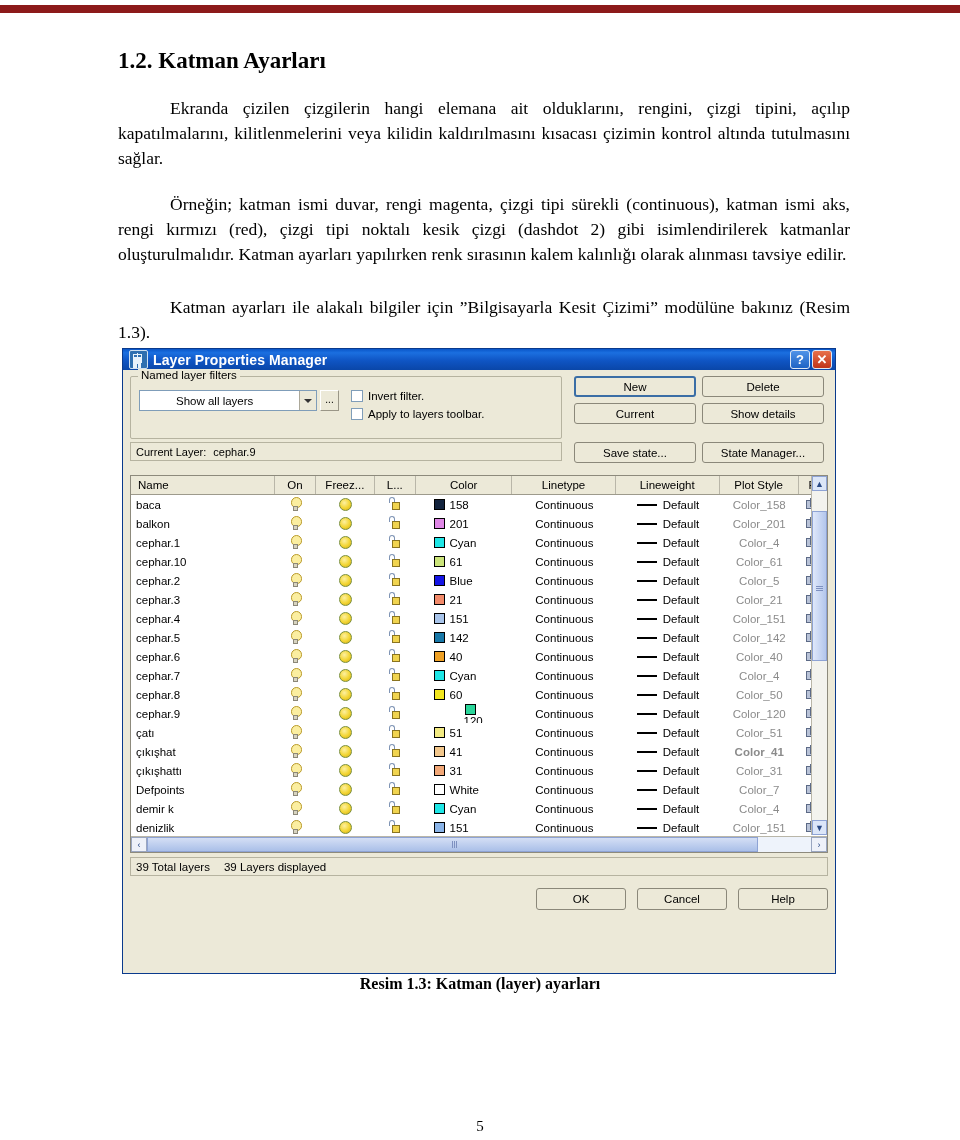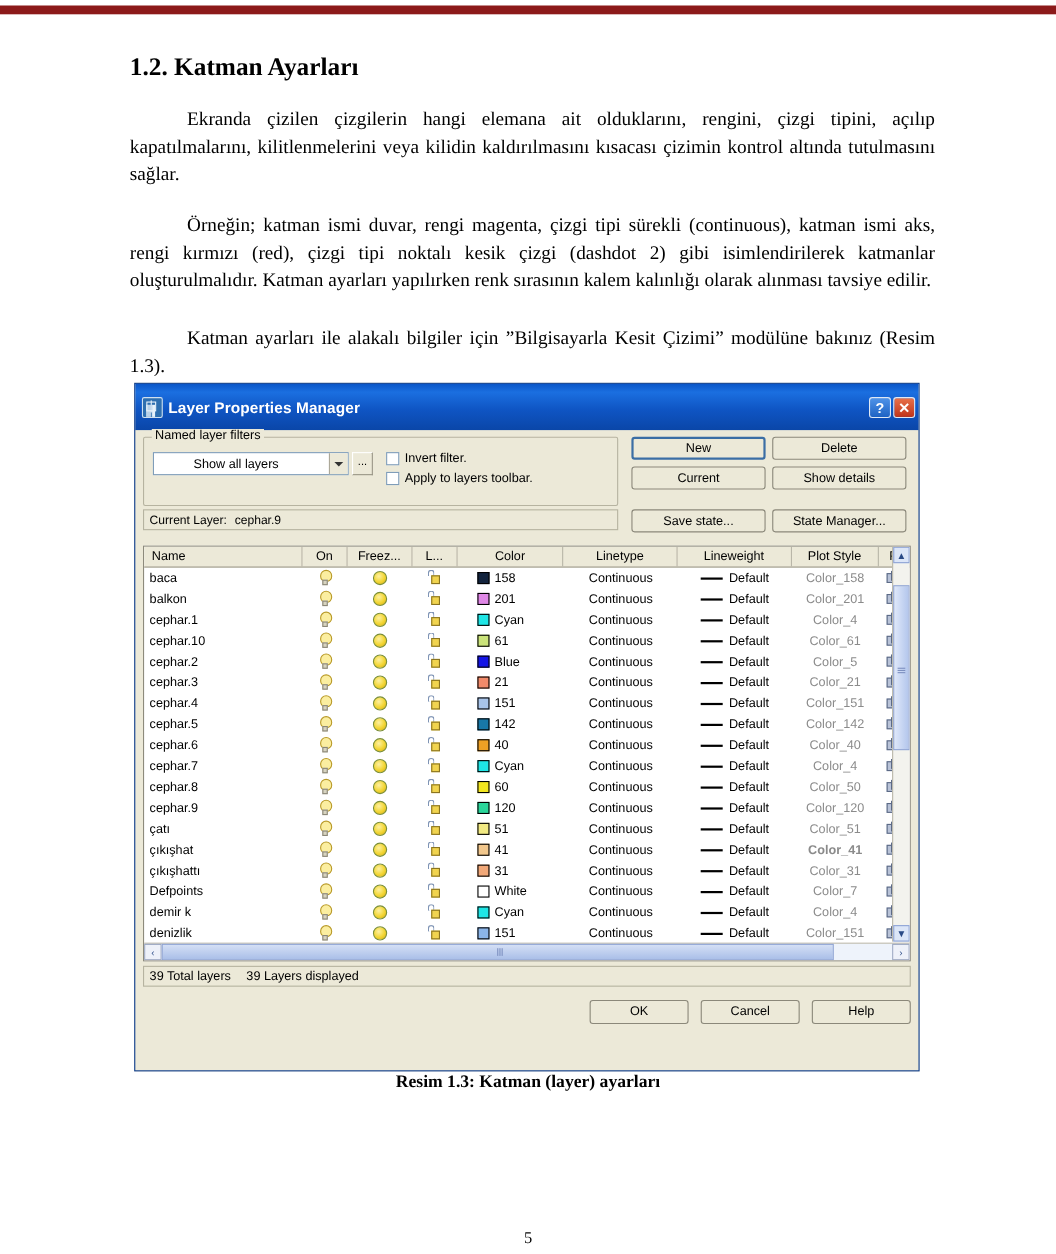--- a/index.html
+++ b/index.html
@@ -30,21 +30,21 @@
 
   
   #dialog {
     position:absolute; left:122px; top:348px; width:714px; height:626px;
     background:#ece9d8;
     border:1px solid #0a3a8c;
     box-sizing:border-box;
     font-family:"Liberation Sans", sans-serif;
   }
   .titlebar {
-    height:42px;
+    height:21px;
     background:linear-gradient(to bottom,#0a56c8 0%,#1b6fe0 18%,#0f55c4 55%,#0a46a8 100%);
     display:flex; align-items:center; padding:0 3px; box-sizing:border-box;
   }
   .title-icon {
     width:17px; height:17px; margin:0 5px 0 3px; flex:0 0 auto;
     background:#2e6fb0; border:1px solid #cfe0f0; border-radius:2px;
     position:relative;
   }
   .title-icon::before{
     content:""; position:absolute; left:3px; top:3px; width:9px; height:9px;
@@ -712,21 +712,21 @@
                 <div class="ic sun">
                   <div class="disc"></div>
                 </div>
               </div>
               <div class="cell " style="width: 44px;">
                 <div class="ic lock">
                   <div class="shackle"></div>
                   <div class="body"></div>
                 </div>
               </div>
-              <div class="cell color" style="width: 102px;">
+              <div class="cell color" style="width: 102px; flex-direction: column;">
                 <span class="swatch" style="background: rgb(42, 214, 154);"></span>
                 <span>120</span>
               </div>
               <div class="cell " style="width: 110px;">Continuous</div>
               <div class="cell lw" style="width: 110px;">
                 <span class="lwline"></span>
                 <span>Default</span>
               </div>
               <div class="cell plot" style="width: 84px;">Color_120</div>
               <div class="cell " style="width: 30px;">

